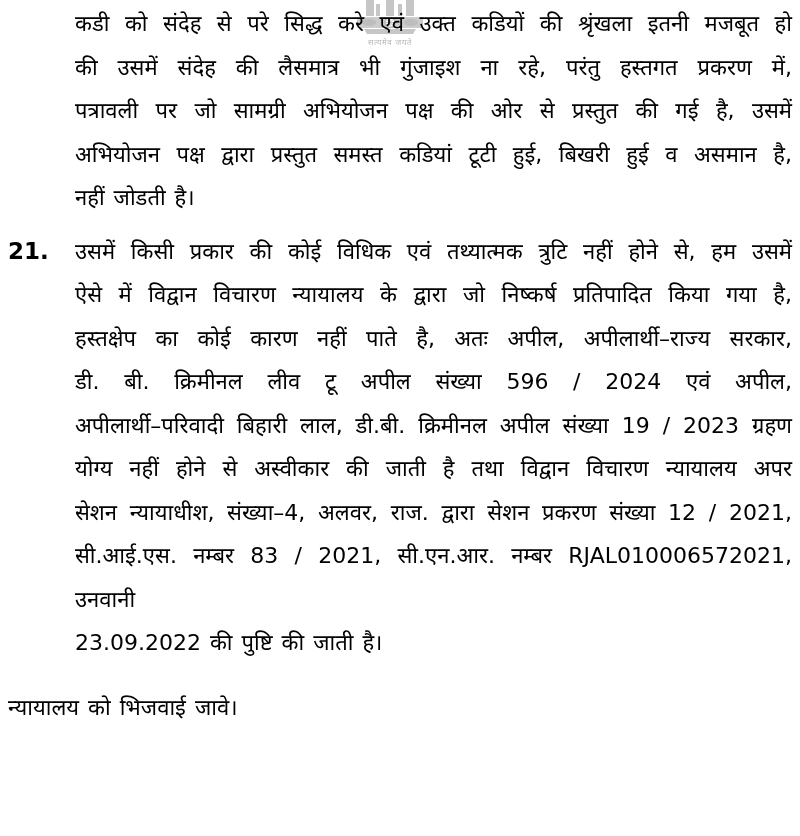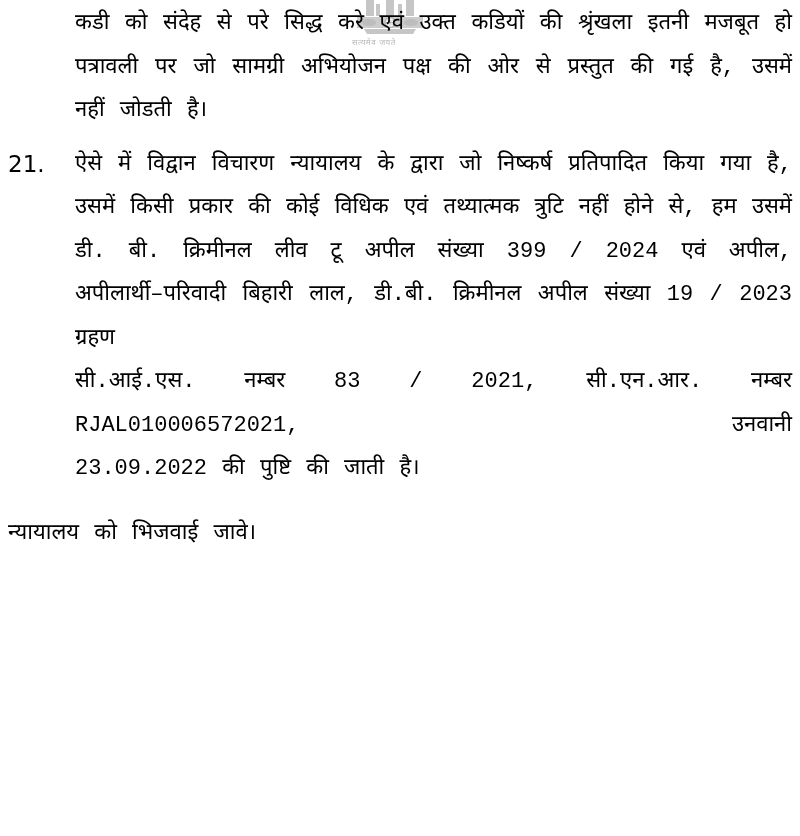--- a/index.html
+++ b/index.html
@@ -25,20 +25,21 @@
     height: 48px;
     z-index: 0;
     pointer-events: none;
   }
   .watermark svg { display: block; }
   .wm-caption {
     position: absolute;
     left: 0;
     top: 36px;
     width: 76px;
+    text-align: center;
     font-size: 8px;
     letter-spacing: 0.5px;
     color: #b7b7b7;
     white-space: nowrap;
   }
   
   .doc {
     position: relative;
     z-index: 1;
     padding: 2px 8px 0 8px;
@@ -48,31 +49,31 @@
   .para {
     display: flex;
     align-items: flex-start;
   }
   .para + .para { margin-top: 10px; }
   .para:last-child { margin-top: 21px; }
   .para-num {
     width: 67px;
     flex-shrink: 0;
     font-size: 23px;
+    font-weight: bold;
   }
   .para-body {
     flex: 1;
     min-width: 0;
   }
   .line {
     text-align: justify;
     text-align-last: justify;
     word-spacing: 2px;
     white-space: normal;
-    font-family: Liberation Mono, monospace;
   }
   .line.last {
     text-align-last: left;
   }
 </style>
 </head>
 <body>
 
 <div class="page">
 
@@ -101,31 +102,36 @@
       <path d="M12 29 L64 29 L61 34 L15 34 Z" fill="#c6c6c6"></path>
     </svg>
     <div class="wm-caption">सत्यमेव जयते</div>
   </div>
 
   <div class="doc">
       <div class="para">
         <div class="para-num"></div>
         <div class="para-body">
           <div class="line">कडी को संदेह से परे सिद्ध करे एवं उक्त कडियों की श्रृंखला इतनी मजबूत हो</div>
+          <div class="line">की उसमें संदेह की लैसमात्र भी गुंजाइश ना रहे, परंतु हस्तगत प्रकरण में,</div>
           <div class="line">पत्रावली पर जो सामग्री अभियोजन पक्ष की ओर से प्रस्तुत की गई है, उसमें</div>
+          <div class="line">अभियोजन पक्ष द्वारा प्रस्तुत समस्त कडियां टूटी हुई, बिखरी हुई व असमान है,</div>
           <div class="line last">नहीं जोडती है।</div>
         </div>
       </div>
       <div class="para">
         <div class="para-num">21.</div>
         <div class="para-body">
+          <div class="line">उसमें किसी प्रकार की कोई विधिक एवं तथ्यात्मक त्रुटि नहीं होने से, हम उसमें</div>
           <div class="line">ऐसे में विद्वान विचारण न्यायालय के द्वारा जो निष्कर्ष प्रतिपादित किया गया है,</div>
-          <div class="line">उसमें किसी प्रकार की कोई विधिक एवं तथ्यात्मक त्रुटि नहीं होने से, हम उसमें</div>
-          <div class="line">डी. बी. क्रिमीनल लीव टू अपील संख्या 399 / 2024 एवं अपील,</div>
+          <div class="line">हस्तक्षेप का कोई कारण नहीं पाते है, अतः अपील, अपीलार्थी–राज्य सरकार,</div>
+          <div class="line">डी. बी. क्रिमीनल लीव टू अपील संख्या 596 / 2024 एवं अपील,</div>
           <div class="line">अपीलार्थी–परिवादी बिहारी लाल, डी.बी. क्रिमीनल अपील संख्या 19 / 2023 ग्रहण</div>
+          <div class="line">योग्य नहीं होने से अस्वीकार की जाती है तथा विद्वान विचारण न्यायालय अपर</div>
+          <div class="line">सेशन न्यायाधीश, संख्या–4, अलवर, राज. द्वारा सेशन प्रकरण संख्या 12 / 2021,</div>
           <div class="line">सी.आई.एस. नम्बर 83 / 2021, सी.एन.आर. नम्बर RJAL010006572021, उनवानी</div>
           <div class="line last">23.09.2022 की पुष्टि की जाती है।</div>
         </div>
       </div>
       <div class="para">
         <div class="para-body">
           <div class="line last">न्यायालय को भिजवाई जावे।</div>
         </div>
       </div>
     </div>

